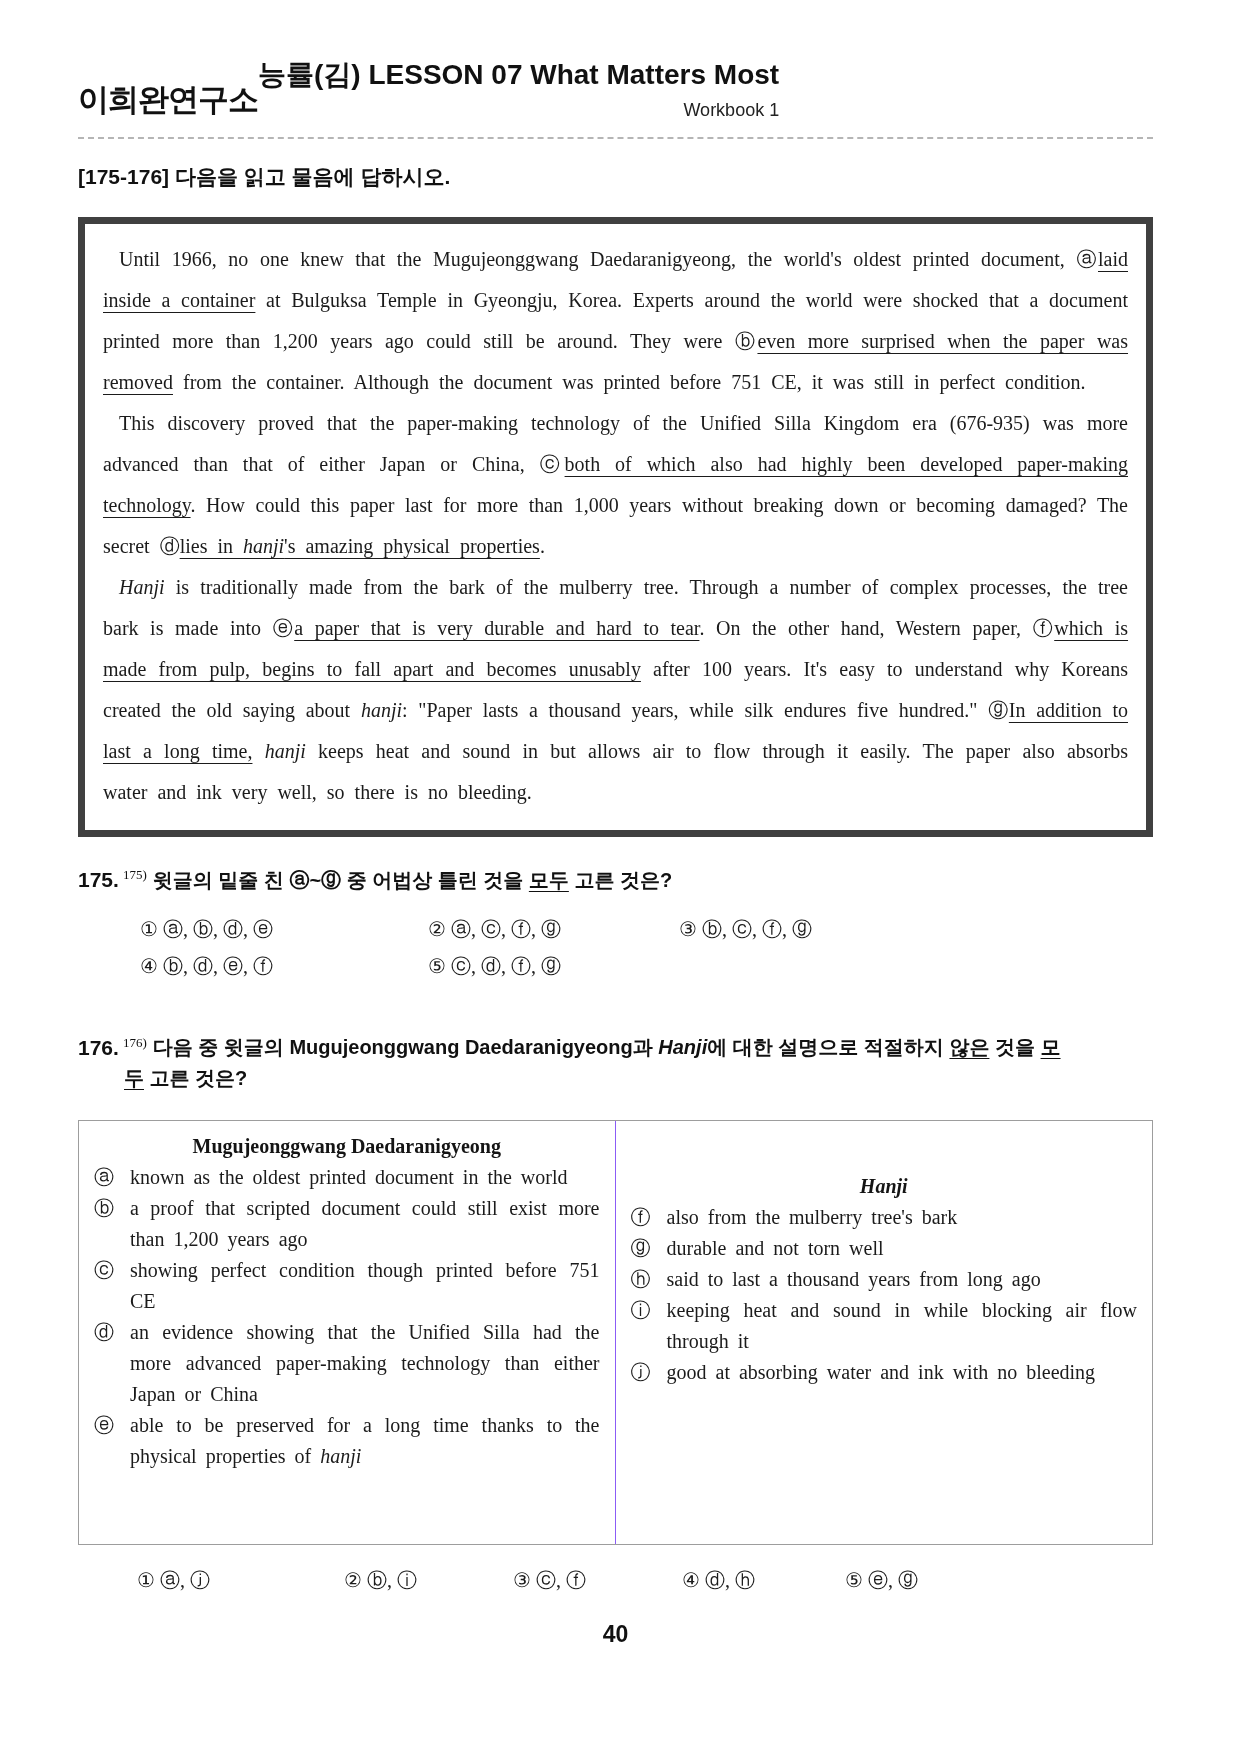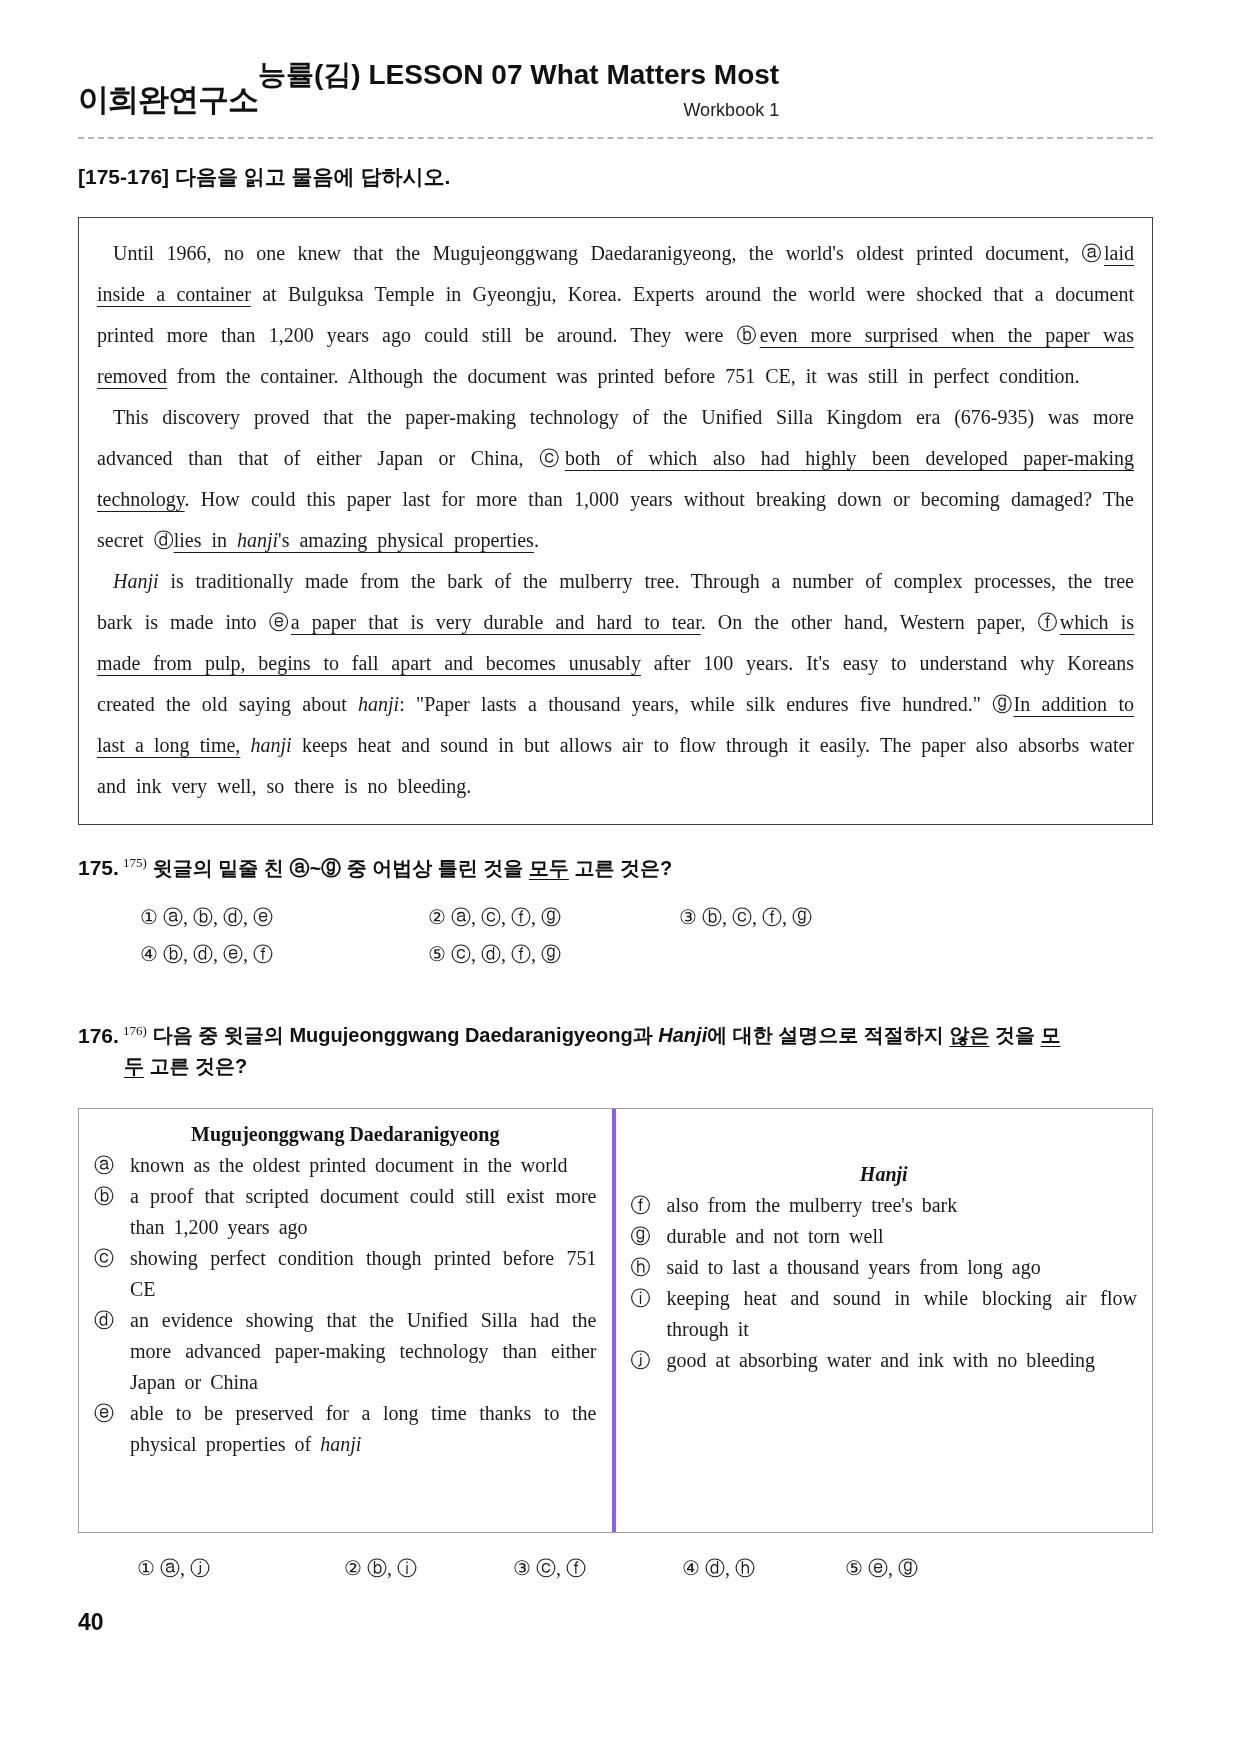--- a/index.html
+++ b/index.html
@@ -27,21 +27,21 @@
 
   
   .instruction {
     margin-top:24px;
     font-family:"Liberation Sans","DejaVu Sans",sans-serif;
     font-weight:bold; font-size:21px; color:#111;
   }
 
   
   .passage-box {
-    margin-top:26px; border:1px solid #404040;
+    margin-top:26px; border:7px solid #404040;
     padding:15px 18px 17px 18px;
     font-size:20px; line-height:41px; text-align:justify;
     word-spacing:5px; color:#1b1b1b;
   }
   .passage-box p { text-indent:16px; }
   .u { text-decoration:underline; text-underline-offset:5px; text-decoration-thickness:1px; }
   .i { font-style:italic;margin-top:40px; }
 
   
   .question { font-family:"Liberation Sans","DejaVu Sans",sans-serif; }
@@ -57,41 +57,41 @@
     font-family:"Liberation Serif","DejaVu Serif",serif;
     font-size:20px; line-height:30px; color:#1b1b1b;
   }
 
   .q176 { margin-top:46px; }
   .q176 .q-line { max-width:1000px; }
 
   
   .cmp-table { margin-top:26px; display:flex; border:1px solid #9d9d9d; font-family:"Liberation Serif","DejaVu Serif",serif; }
   .cmp-col { width:50%; min-height:423px; padding:10px 15px 14px 15px; }
-  .cmp-col.left { border-right:4px solid #8b5cf6; }
+  .cmp-col.left { border-right:1px solid #8b5cf6; }
   .cmp-header { text-align:center; font-weight:bold; font-size:20px; line-height:31px; color:#141414; }
   .cmp-header.i { font-style:italic; }
   .cmp-item { display:flex; font-size:20px; line-height:31px; color:#1b1b1b; }
   .cmp-item .marker { width:26px; flex:0 0 26px; margin-right:10px; }
   .cmp-item .itext { flex:1; text-align:justify; word-spacing:4px; }
 
   
   .answer-row {
     margin-top:20px; padding-left:59px;
     font-family:"Liberation Serif","DejaVu Serif",serif;
     font-size:20px; line-height:30px; color:#1b1b1b;
     display:flex;
   }
   .answer-row span:nth-child(1){ width:207px; }
   .answer-row span:nth-child(2){ width:169px; }
   .answer-row span:nth-child(3){ width:169px; }
   .answer-row span:nth-child(4){ width:163px; }
 
   .page-number {
-    margin-top:26px; 
+    margin-top:26px; text-align:center;
     font-family:"Liberation Sans","DejaVu Sans",sans-serif;
     font-weight:bold; font-size:23px; color:#111;
   }
 </style>
 </head>
 <body>
 
 <div class="content">
 
   <header class="page-header">

